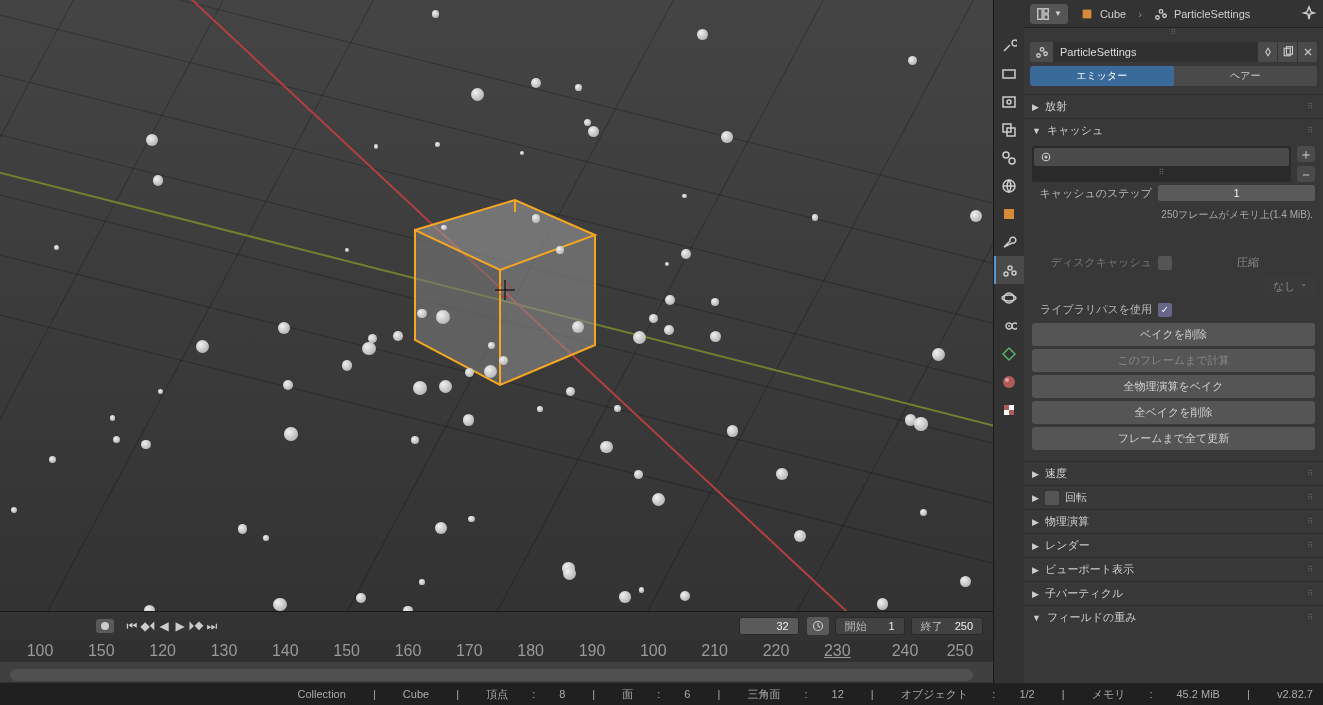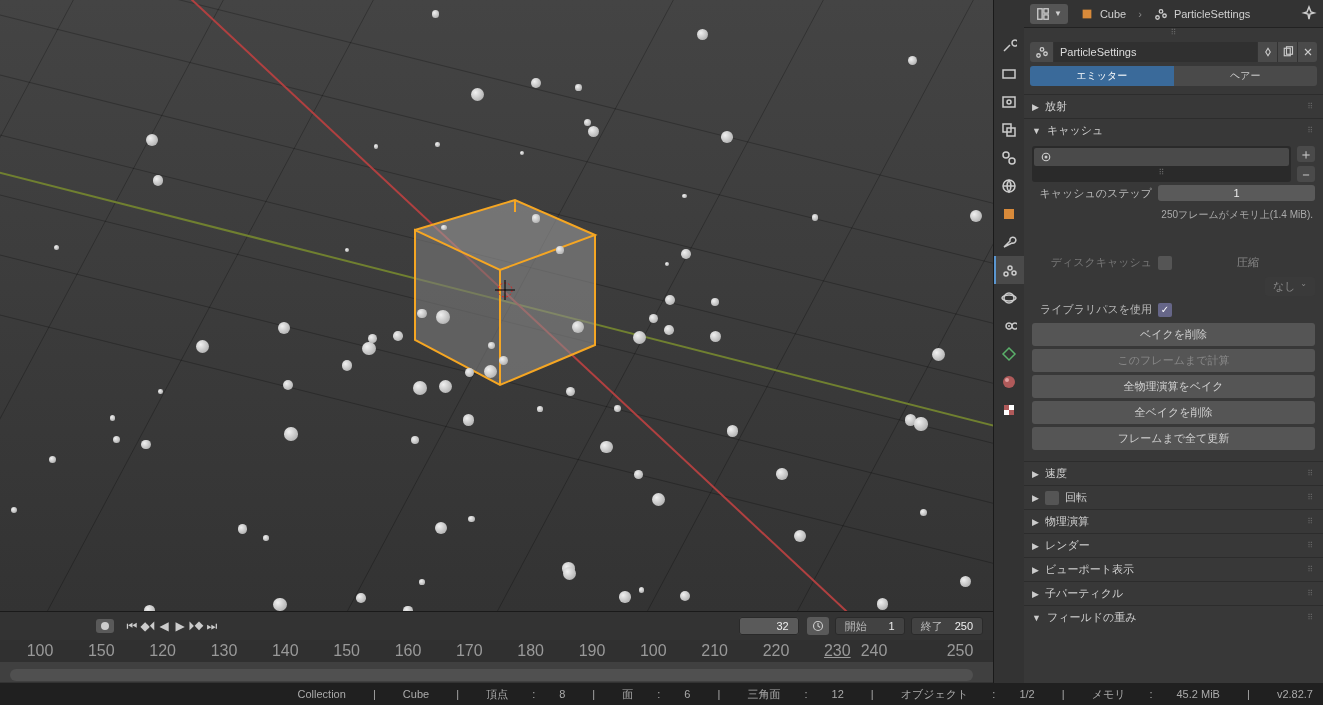--- a/index.html
+++ b/index.html
@@ -268,21 +268,21 @@
         <div class="ruler-tick" style="left: 285.333px;">140</div>
         <div class="ruler-tick" style="left: 346.667px;">150</div>
         <div class="ruler-tick" style="left: 408px;">160</div>
         <div class="ruler-tick" style="left: 469.333px;">170</div>
         <div class="ruler-tick" style="left: 530.667px;">180</div>
         <div class="ruler-tick" style="left: 592px;">190</div>
         <div class="ruler-tick" style="left: 653.333px;">100</div>
         <div class="ruler-tick" style="left: 714.667px;">210</div>
         <div class="ruler-tick" style="left: 776px;">220</div>
         <div class="ruler-tick" style="left: 837.333px; text-decoration: underline;">230</div>
-        <div class="ruler-tick" style="left: 874px;">240</div>
+        <div class="ruler-tick" style="left: 905px;">240</div>
         <div class="ruler-tick" style="left: 960px;">250</div>
       </div>
   </div>
   <div class="ruler-track">
     <div class="ruler-sbar"></div>
     <div class="ruler-right">›</div>
   </div>
 </div>
 
 <div class="right-panel">

